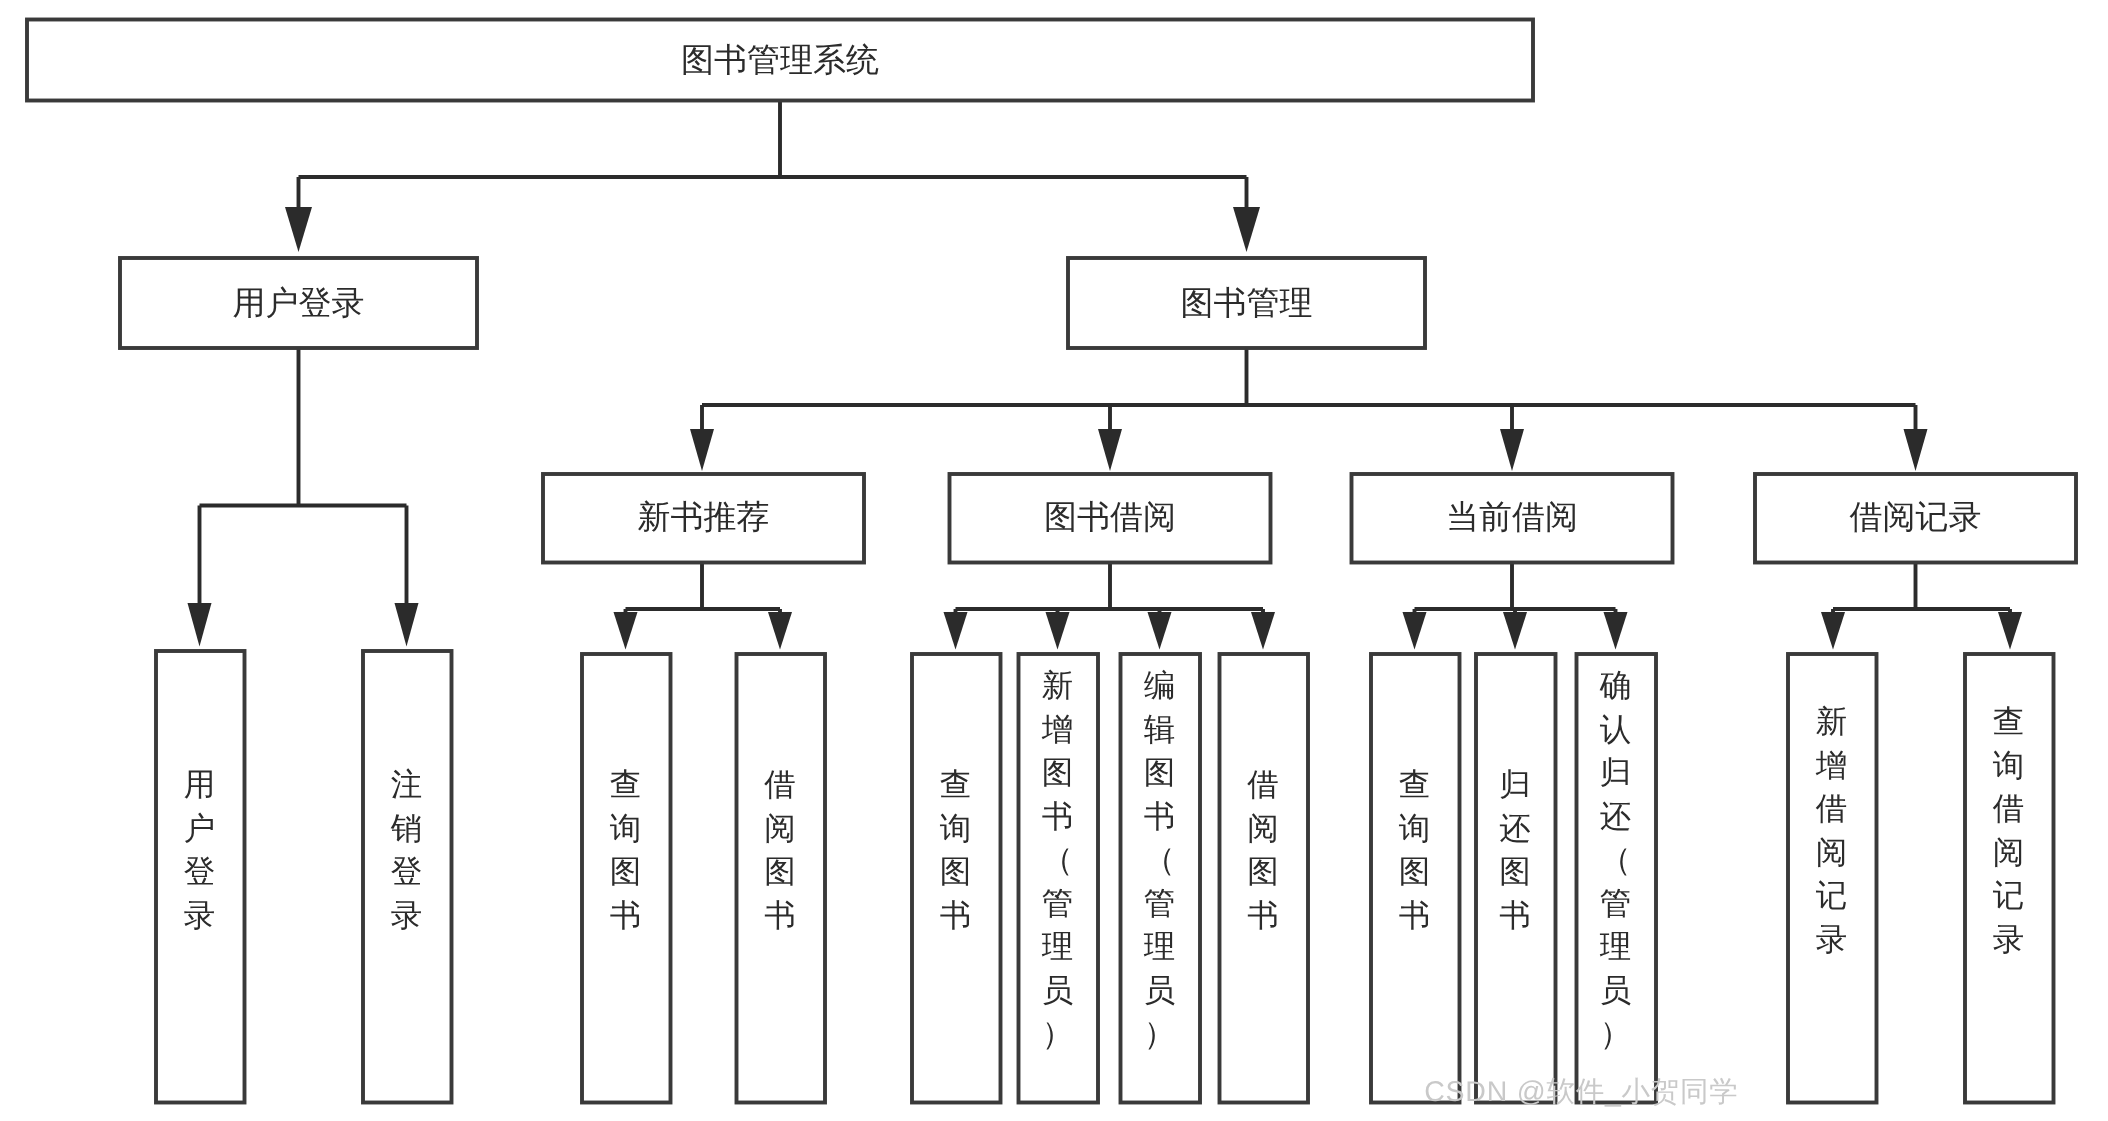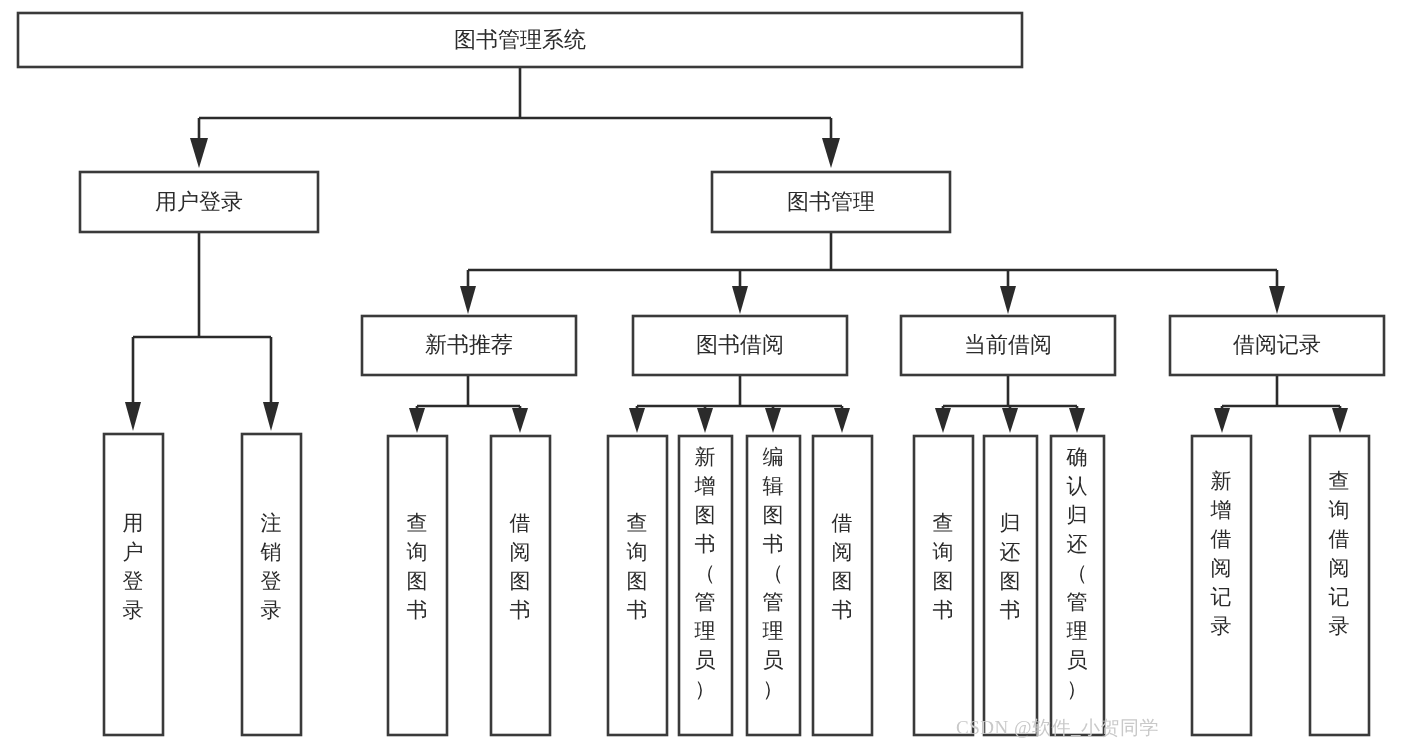--- a/index.html
+++ b/index.html
@@ -53,21 +53,21 @@
   .arrowhead {
     fill: #2b2b2b;
     stroke: none;
   }
   .watermark {
     position: absolute;
     right: 10px;
     bottom: 6px;
     color: #c9c9c9;
     font-size: 19px;
-    font-family: Liberation Serif, serif;
+    font-family: Liberation Sans, sans-serif;
     white-space: nowrap;
     letter-spacing: 0.5px;
     pointer-events: none;
   }
 </style>
 </head>
 <body>
 
 <div id="diagram-root">
 

